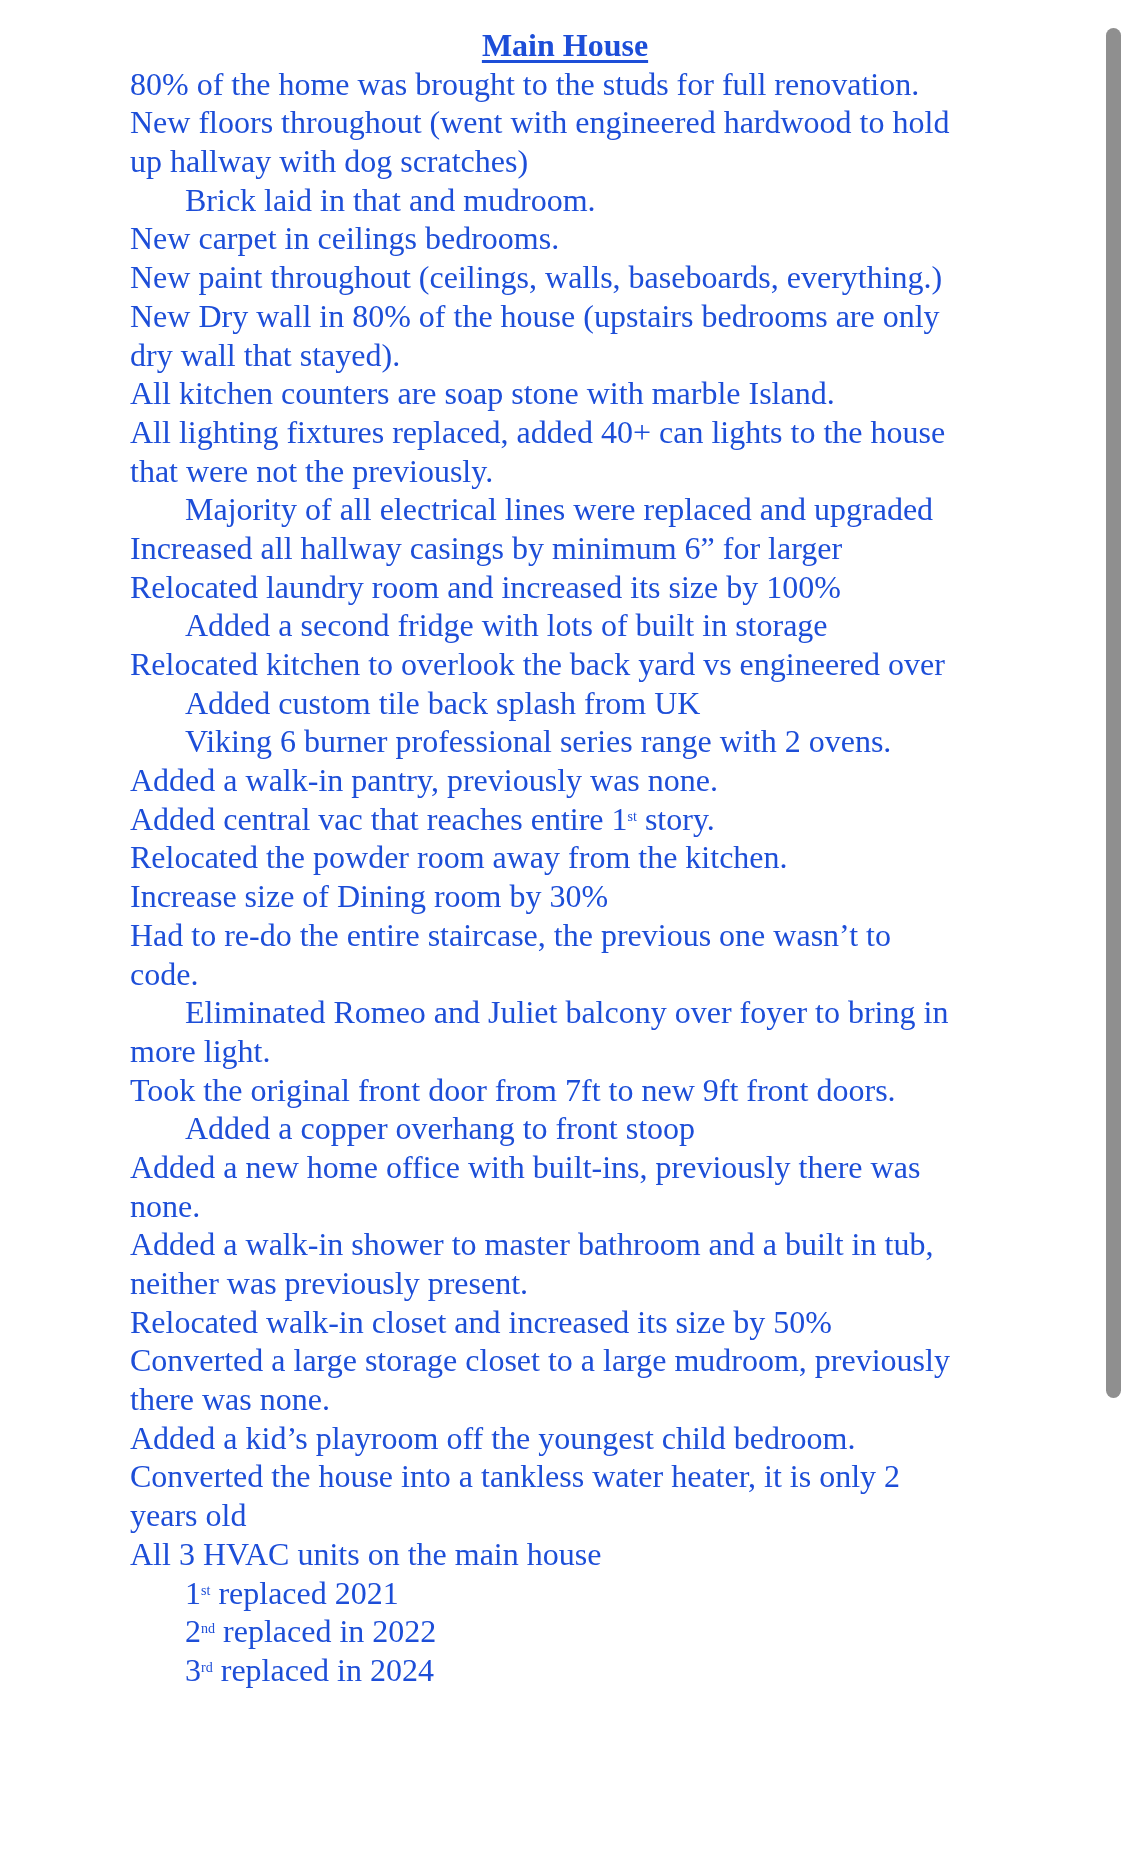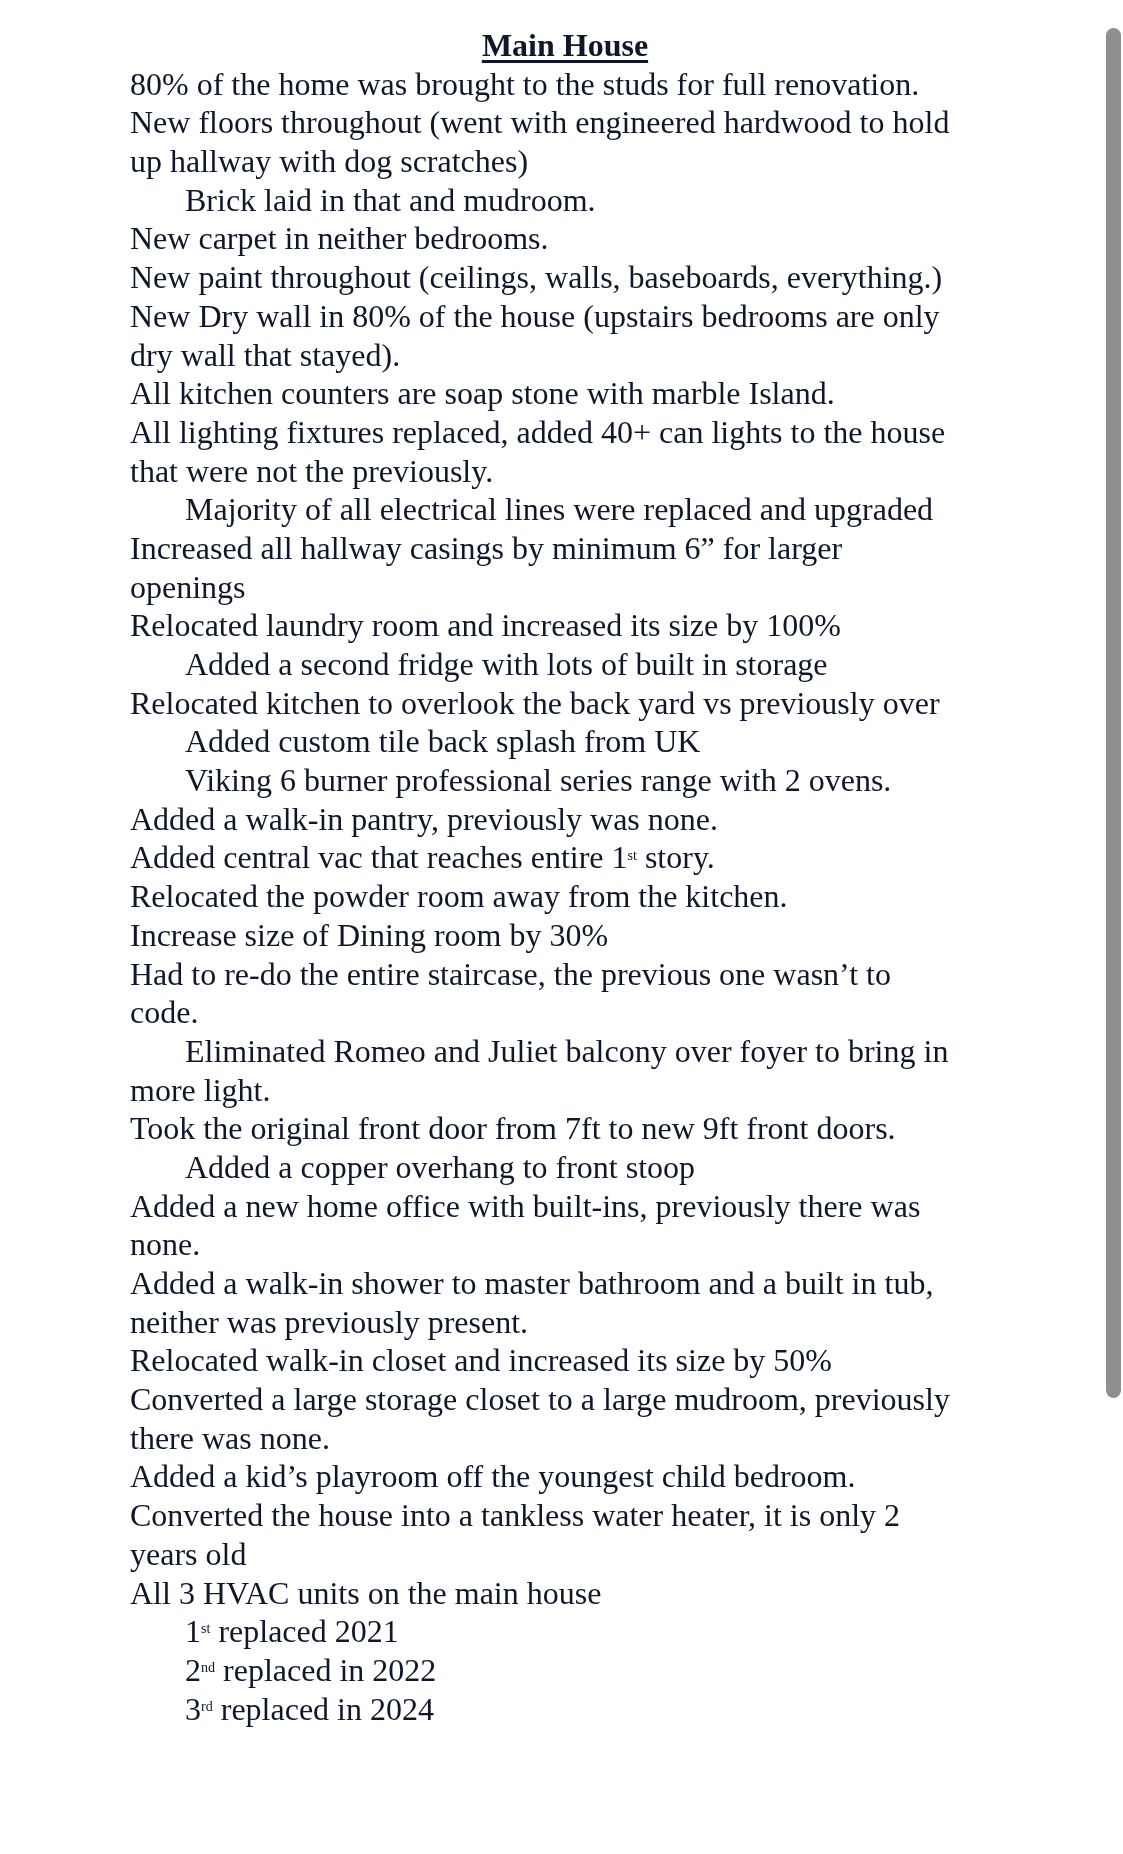--- a/index.html
+++ b/index.html
@@ -51,40 +51,39 @@
   .scrollbar-thumb {
     position: absolute;
     width: 15px;
     right: 2px;
     border-radius: 8px;
   }
 </style>
 </head>
 <body style="background: rgb(255, 255, 255);">
 
-<div class="doc" style="color: #0f172a;">
+<div class="doc" style="color: #1d4ed8;">
   <h1 class="doc-title">Main House</h1>
   <div id="lines">
       <div class="line indent-0"><span>80% of the home was brought to the studs for full renovation.</span></div>
       <div class="line indent-0"><span>New floors throughout (went with engineered hardwood to hold</span></div>
       <div class="line indent-0"><span>up hallway with dog scratches)</span></div>
       <div class="line indent-1"><span>Brick laid in that and mudroom.</span></div>
-      <div class="line indent-0"><span>New carpet in neither bedrooms.</span></div>
+      <div class="line indent-0"><span>New carpet in ceilings bedrooms.</span></div>
       <div class="line indent-0"><span>New paint throughout (ceilings, walls, baseboards, everything.)</span></div>
       <div class="line indent-0"><span>New Dry wall in 80% of the house (upstairs bedrooms are only</span></div>
       <div class="line indent-0"><span>dry wall that stayed).</span></div>
       <div class="line indent-0"><span>All kitchen counters are soap stone with marble Island.</span></div>
       <div class="line indent-0"><span>All lighting fixtures replaced, added 40+ can lights to the house</span></div>
       <div class="line indent-0"><span>that were not the previously.</span></div>
       <div class="line indent-1"><span>Majority of all electrical lines were replaced and upgraded</span></div>
       <div class="line indent-0"><span>Increased all hallway casings by minimum 6” for larger</span></div>
-      <div class="line indent-0"><span>openings</span></div>
       <div class="line indent-0"><span>Relocated laundry room and increased its size by 100%</span></div>
       <div class="line indent-1"><span>Added a second fridge with lots of built in storage</span></div>
-      <div class="line indent-0"><span>Relocated kitchen to overlook the back yard vs previously over</span></div>
+      <div class="line indent-0"><span>Relocated kitchen to overlook the back yard vs engineered over</span></div>
       <div class="line indent-1"><span>Added custom tile back splash from UK</span></div>
       <div class="line indent-1"><span>Viking 6 burner professional series range with 2 ovens.</span></div>
       <div class="line indent-0"><span>Added a walk-in pantry, previously was none.</span></div>
       <div class="line indent-0"><span>Added central vac that reaches entire 1</span><sup>st</sup><span> story.</span></div>
       <div class="line indent-0"><span>Relocated the powder room away from the kitchen.</span></div>
       <div class="line indent-0"><span>Increase size of Dining room by 30%</span></div>
       <div class="line indent-0"><span>Had to re-do the entire staircase, the previous one wasn’t to</span></div>
       <div class="line indent-0"><span>code.</span></div>
       <div class="line indent-1"><span>Eliminated Romeo and Juliet balcony over foyer to bring in</span></div>
       <div class="line indent-0"><span>more light.</span></div>

